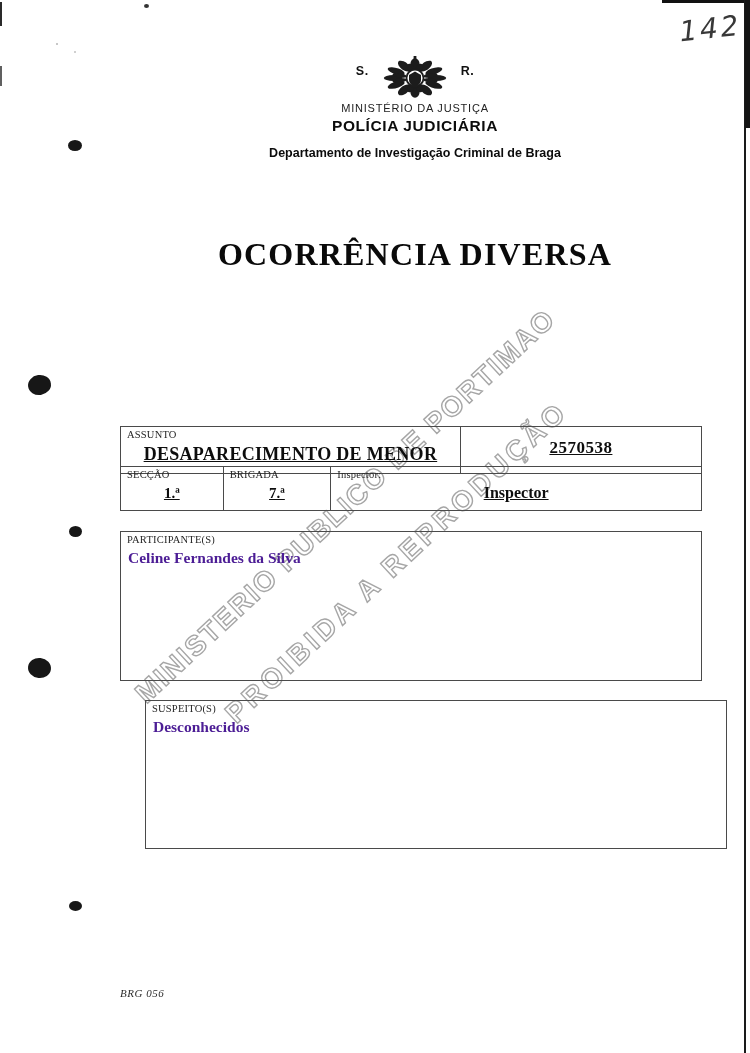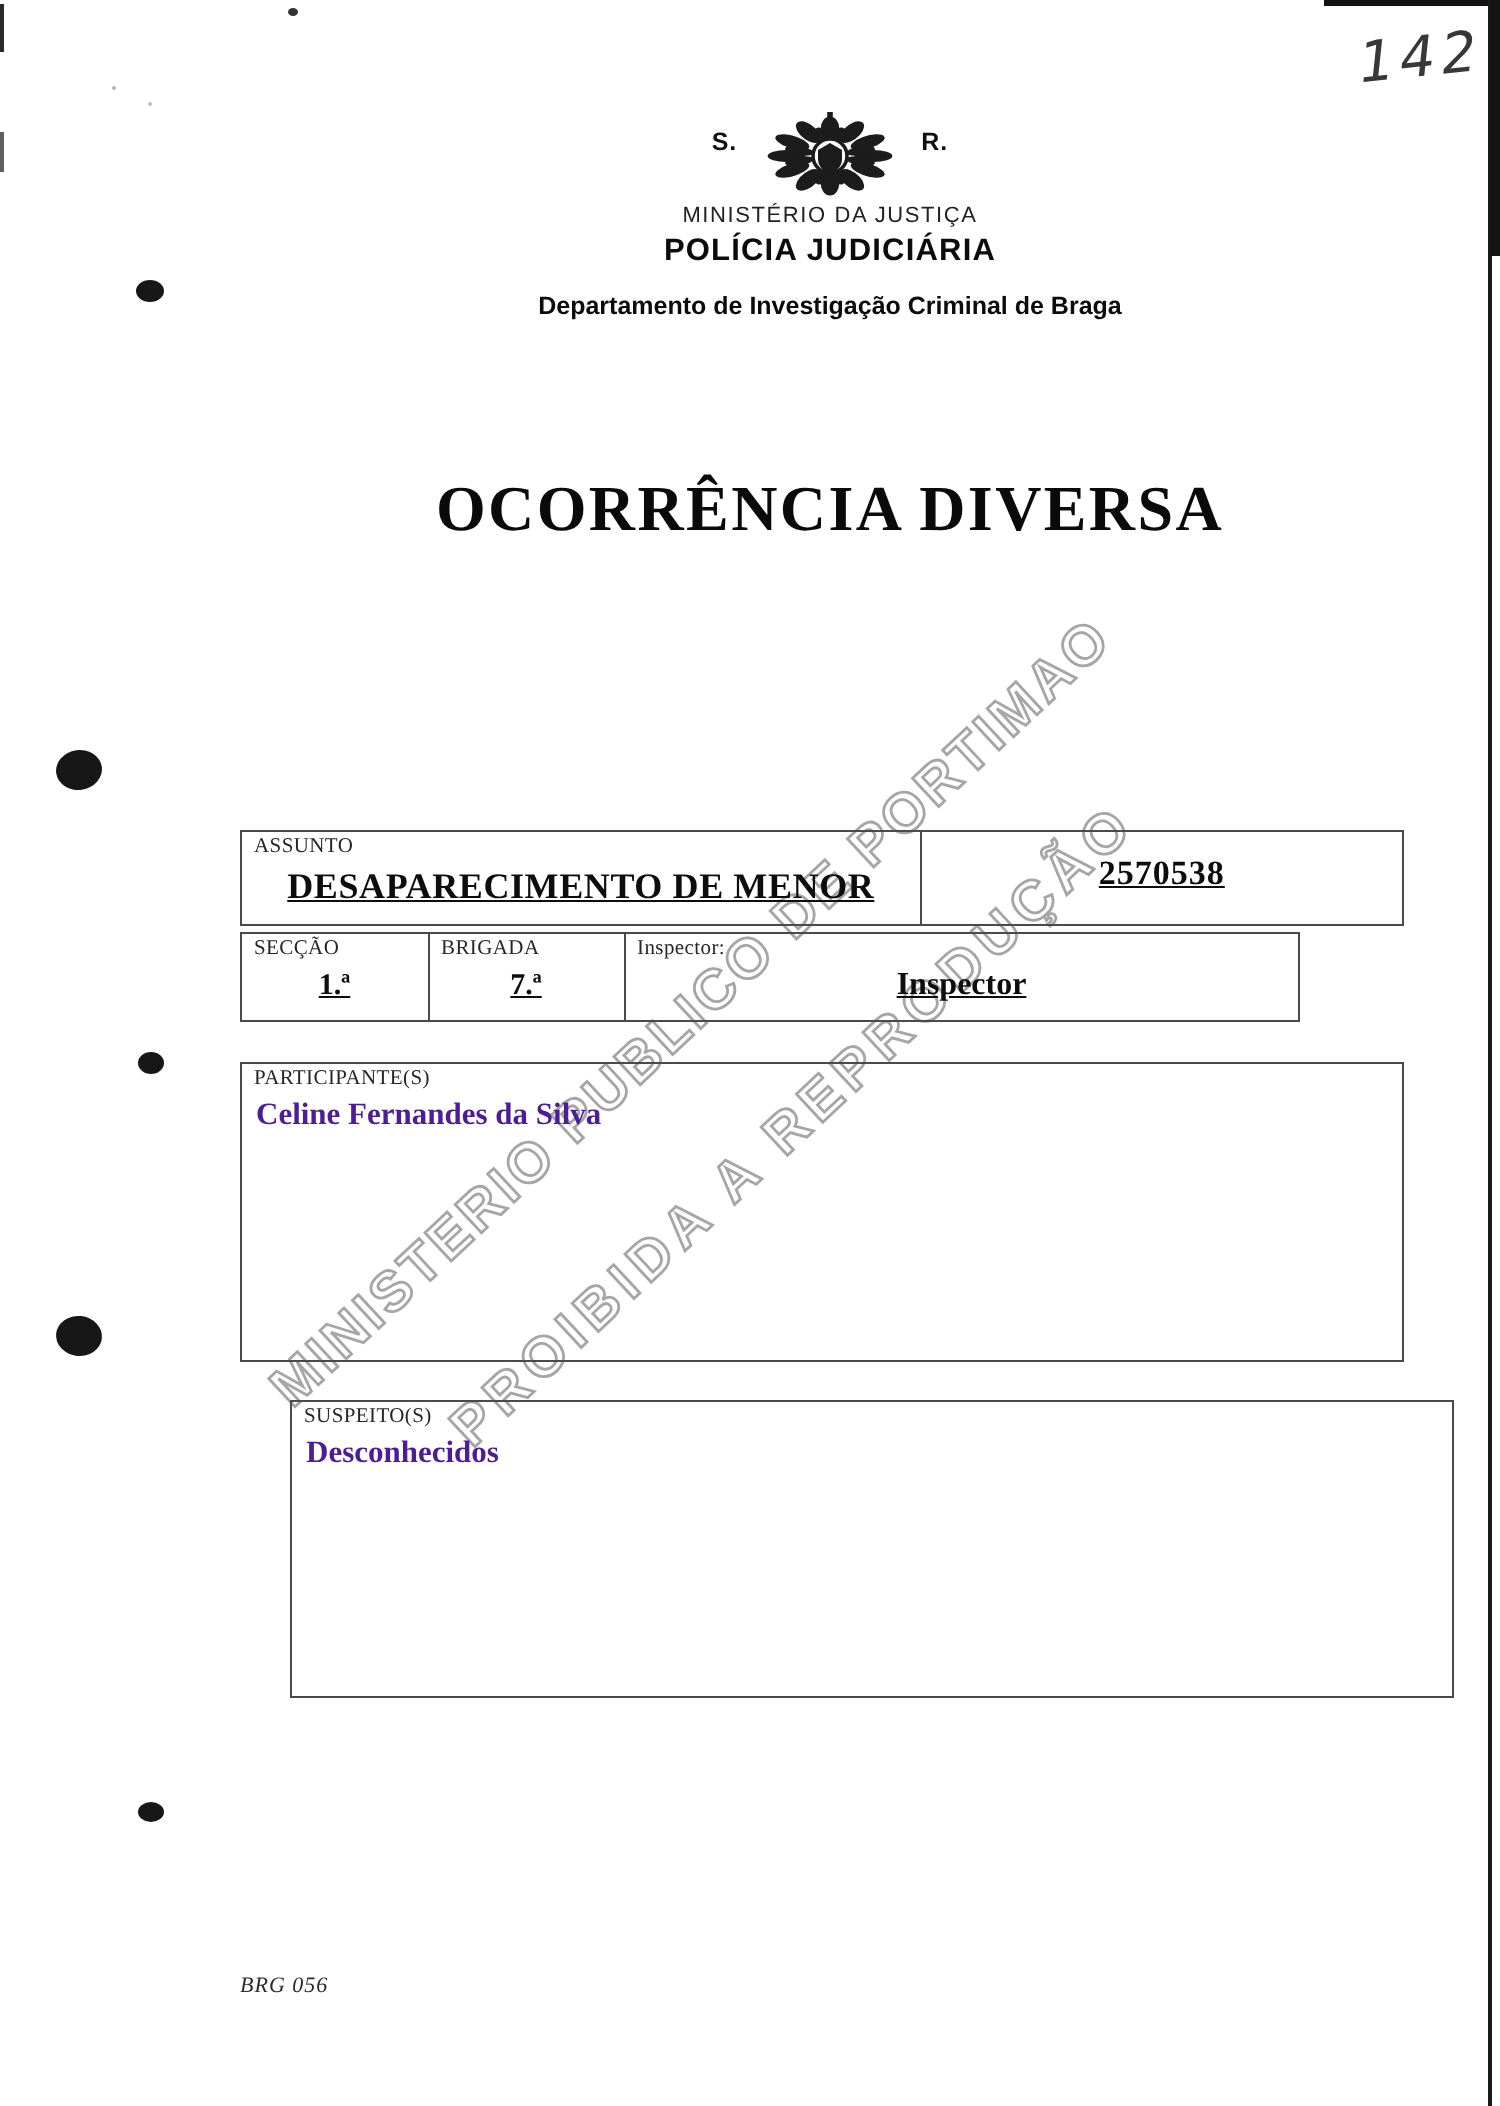--- a/index.html
+++ b/index.html
@@ -56,22 +56,22 @@
     .wm { color:transparent; -webkit-text-stroke:1.4px #a6a6a6; }
   }
   .wm1 { left:140px; top:682px; font-size:28px; letter-spacing:2px; }
   .wm2 { left:230px; top:702px; font-size:28px; letter-spacing:4px; }
 
   
   .row-box {
     position:absolute; z-index:2; box-sizing:border-box;
     border:1.6px solid #4a4a4a; display:flex; background:transparent;
   }
-  .box-row1 { left:120px; top:415px; width:582px; height:48px; }
-  .box-row2 { left:120px; top:466px; width:530px; height:45px; }
+  .box-row1 { left:120px; top:426px; width:582px; height:48px; }
+  .box-row2 { left:120px; top:466px; width:582px; height:45px; }
   .box-part { left:120px; top:531px; width:582px; height:150px; }
   .box-susp { left:120px; top:700px; width:582px; height:149px;margin-left:25px; }
 
   .cell { position:relative; box-sizing:border-box; display:flex; flex-direction:column; }
   .cell + .cell { border-left:1.6px solid #4a4a4a; }
   .c-assunto   { width:340px; }
   .c-registo   { width:242px; }
   .c-seccao    { width:102px; }
   .c-brigada   { width:108px; }
   .c-inspector { width:372px; }

